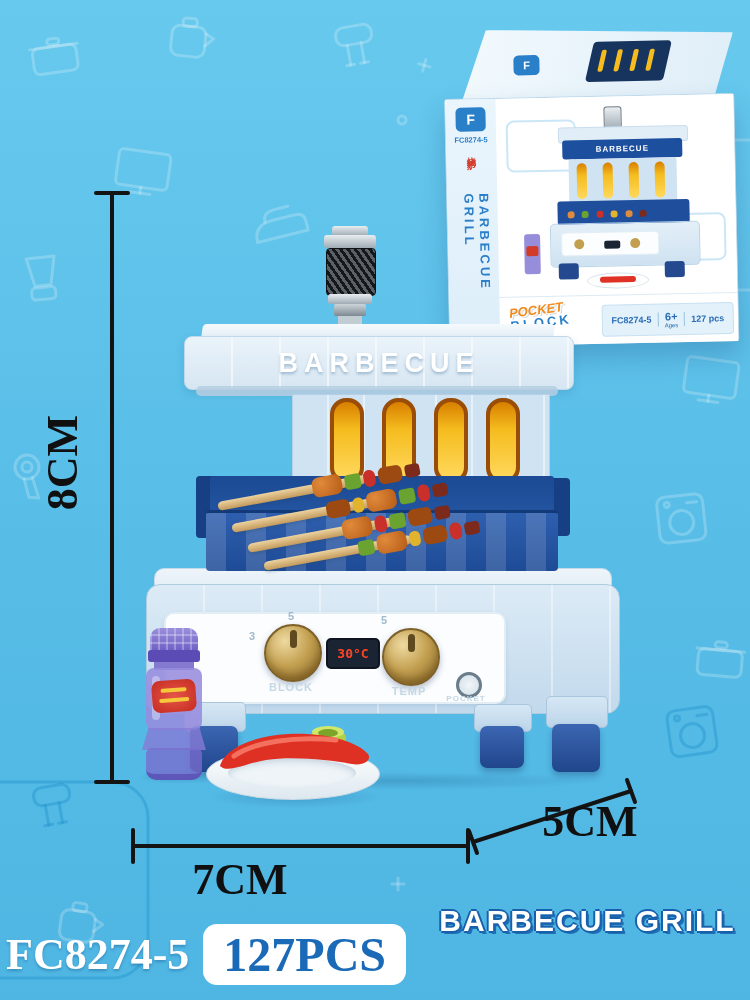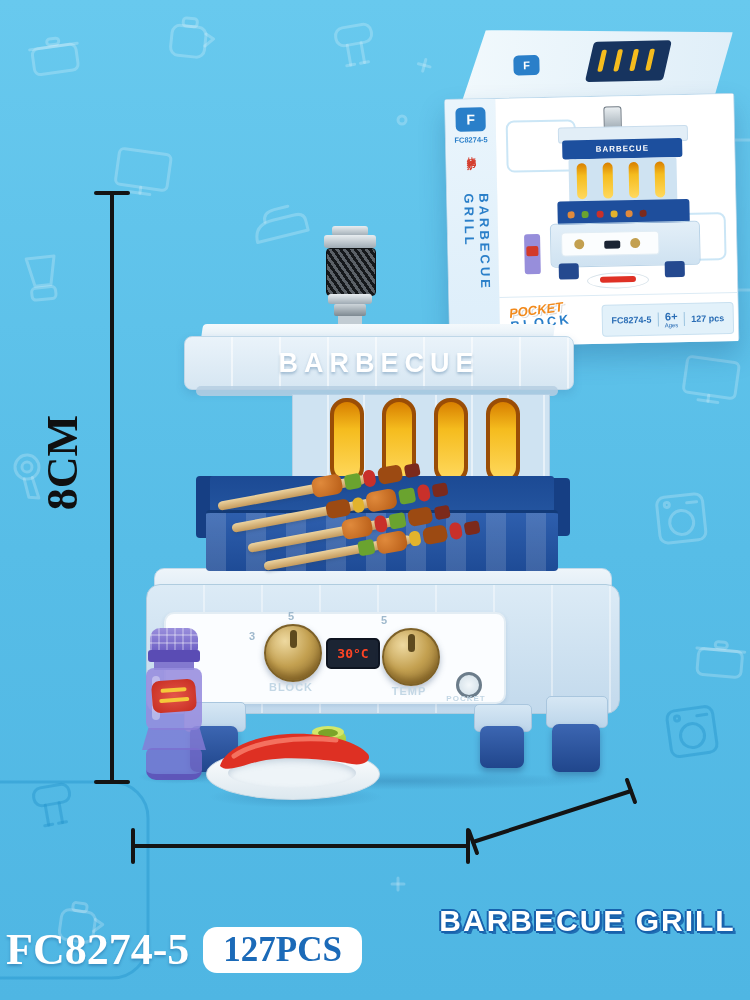--- a/index.html
+++ b/index.html
@@ -54,21 +54,21 @@
   .fb{width:24px;height:17px;background:#9c4a12;border-radius:6px;}
   .fcap{width:15px;height:13px;background:#7c2a1c;border-radius:4px;}
 
   
   .dimLabel{position:absolute;font-family:"Liberation Serif",serif;font-weight:bold;
             font-size:44px;color:#101010;text-align:center;}
   #footer-left{position:absolute;left:6px;top:924px;display:flex;align-items:center;gap:14px;}
   #footer-model{font-family:"Liberation Serif",serif;font-weight:bold;font-size:44px;color:#ffffff;
                 text-shadow:0 2px 3px rgba(20,80,140,.4);}
   #footer-pill{background:#ffffff;border-radius:14px;padding:3px 20px;
-               font-family:"Liberation Serif",serif;font-weight:bold;font-size:35px;color:#1b6ab8;}
+               font-family:"Liberation Serif",serif;font-weight:bold;font-size:48px;color:#1b6ab8;}
   #footer-right{position:absolute;left:430px;top:902px;width:315px;text-align:center;color:#fff;}
   #footer-title{font-size:44px;font-weight:400;text-shadow:0 2px 3px rgba(20,80,140,.35);}
   #footer-subtitle{margin-top:2px;font-size:30px;font-weight:bold;letter-spacing:2px;
        text-shadow:2px 0 0 #1761ac,-2px 0 0 #1761ac,0 2px 0 #1761ac,0 -2px 0 #1761ac,3px 3px 0 rgba(23,97,172,.85);}
 </style>
 </head>
 <body>
 
 <div id="scene">
 
@@ -366,20 +366,22 @@
       <line x1="96" y1="782" x2="128" y2="782"></line>
       <line x1="133" y1="846" x2="468" y2="846"></line>
       <line x1="133" y1="830" x2="133" y2="862"></line>
       <line x1="468" y1="830" x2="468" y2="862"></line>
       <line x1="473" y1="842" x2="631" y2="791"></line>
       <line x1="469" y1="831" x2="477" y2="853"></line>
       <line x1="627" y1="780" x2="635" y2="802"></line>
     </g>
   </svg>
   <div class="dimLabel" style="left:2px;top:437px;width:120px;transform:rotate(-90deg);">8CM</div>
+  <div class="dimLabel" style="left:165px;top:854px;width:150px;">7CM</div>
+  <div class="dimLabel" style="left:520px;top:796px;width:140px;">5CM</div>
 
   <div id="footer-left">
     <span id="footer-model">FC8274-5</span>
     <span id="footer-pill">127PCS</span>
   </div>
   <div id="footer-right">
     <div id="footer-subtitle">BARBECUE GRILL</div>
   </div>
 
 </div>

